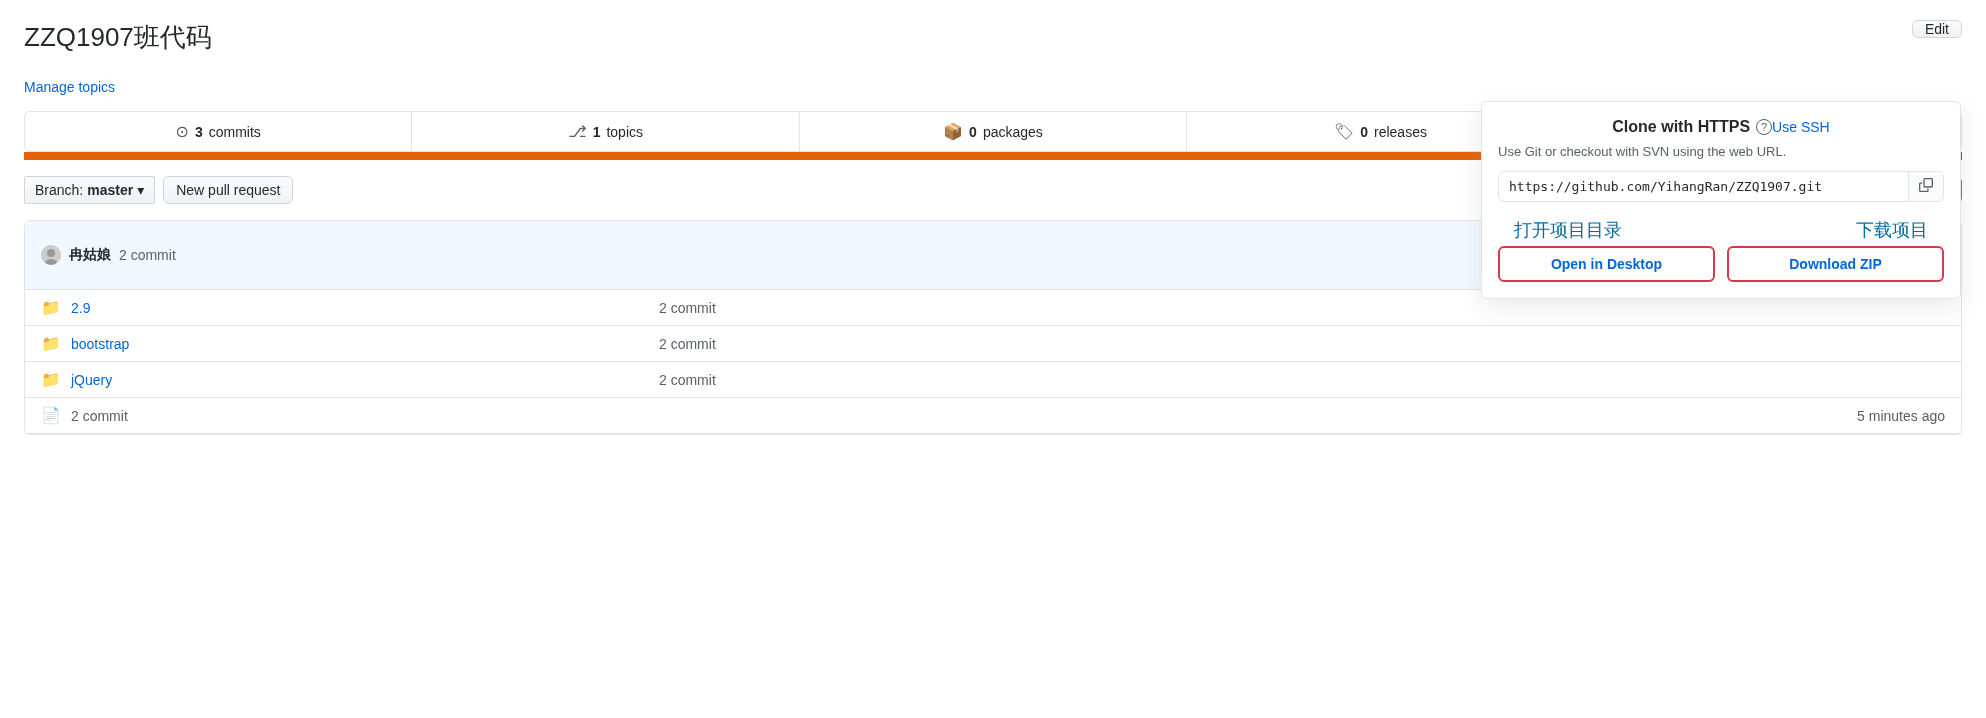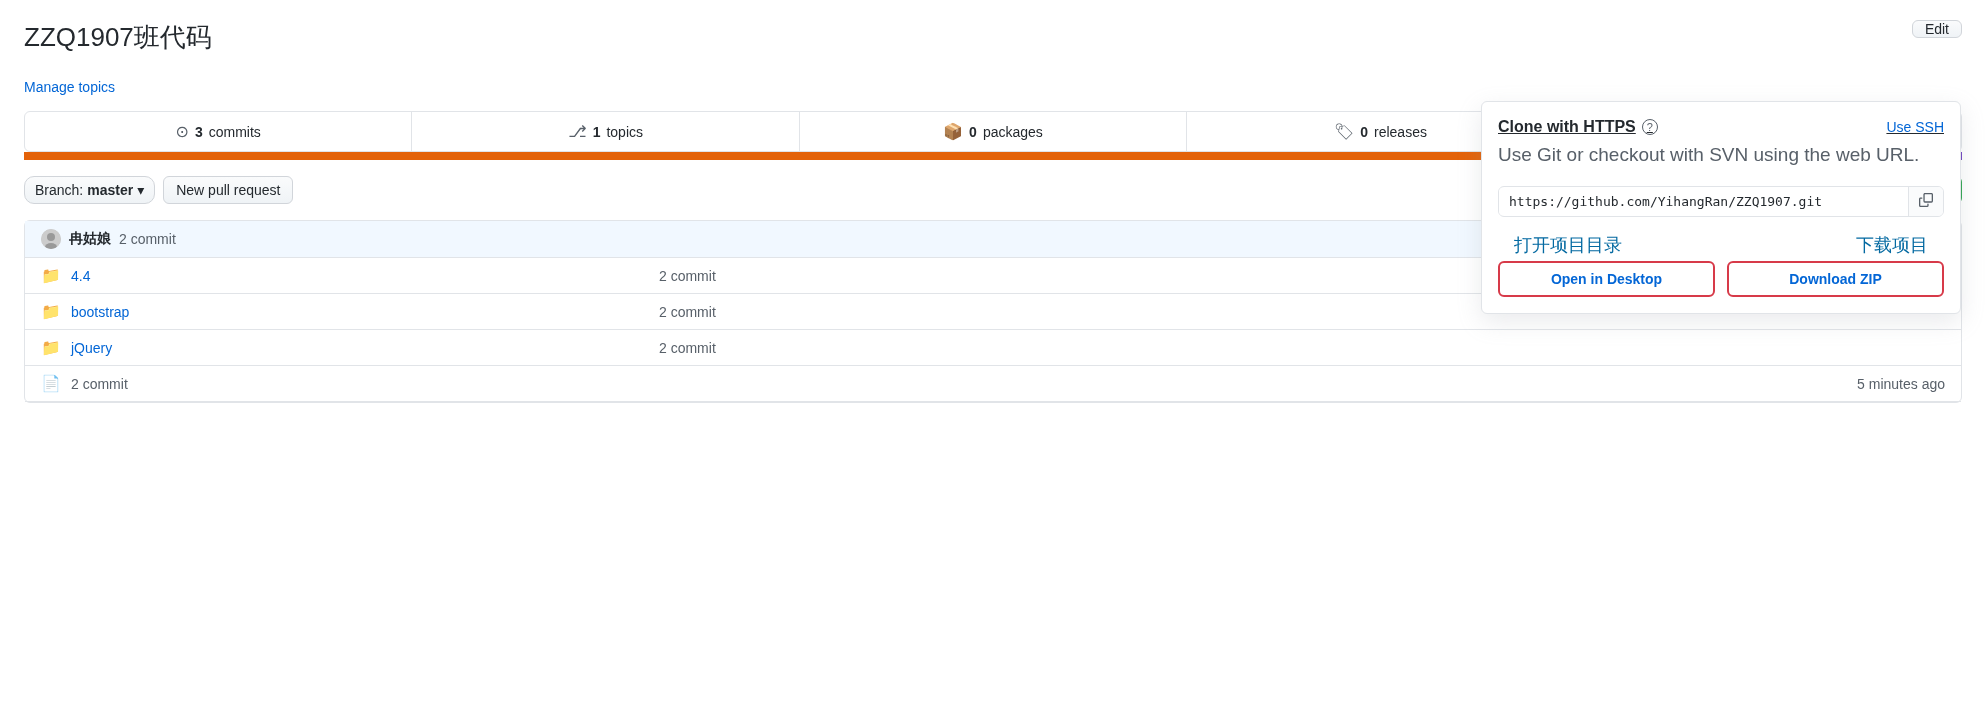--- a/index.html
+++ b/index.html
@@ -108,21 +108,21 @@
     .action-right {
       display: flex;
       gap: 8px;
       align-items: center;
     }
     .branch-select {
       display: flex;
       align-items: center;
       padding: 5px 10px;
       border: 1px solid #d1d5da;
-      border-radius: 10px;
+      border-radius: 2px;
       background: linear-gradient(#fafbfc, #eff3f6);
       cursor: pointer;
       font-size: 14px;
       gap: 4px;
     }
     .branch-name { font-weight: 600; }
     .btn-default {
       padding: 5px 12px;
       font-size: 14px;
       border: 1px solid #d1d5da;
@@ -151,21 +151,21 @@
       border: 1px solid #e1e4e8;
       border-radius: 6px;
       overflow: visible;
       position: relative;
     }
     .file-table-header {
       display: flex;
       align-items: center;
       background: #f1f8ff;
       border-bottom: 1px solid #e1e4e8;
-      padding: 8px 16px;
+      padding: 24px 16px;
       gap: 10px;
     }
     .commit-author-avatar {
       width: 20px;
       height: 20px;
       border-radius: 50%;
       background: #ccc;
       display: flex;
       align-items: center;
       justify-content: center;
@@ -224,39 +224,38 @@
       width: 480px;
       background: #fff;
       border: 1px solid #e1e4e8;
       border-radius: 6px;
       box-shadow: 0 8px 24px rgba(149,157,165,0.2);
       z-index: 100;
       padding: 16px;
     }
     .clone-panel-header {
       display: flex;
-      justify-content: space-between;
+      justify-content: center;
       align-items: center;
       margin-bottom: 8px;
-      text-decoration: underline;
     }
     .clone-title {
       font-weight: 600;
       font-size: 16px;
     }
     .use-ssh-link {
       color: #0366d6;
       cursor: pointer;
       font-size: 14px;
       text-decoration: none;
     }
     .clone-description {
       color: #586069;
-      font-size: 19px;
-      margin-bottom: 20px;
+      font-size: 13px;
+      margin-bottom: 12px;
     }
     .clone-url-row {
       display: flex;
       align-items: center;
       border: 1px solid #e1e4e8;
       border-radius: 6px;
       overflow: hidden;
       margin-bottom: 12px;
       justify-content: space-between;
     }
@@ -384,21 +383,21 @@
             <ellipse cx="10" cy="18" rx="6" ry="4" fill="#999"></ellipse>
           </svg>
         </div>
         <span class="commit-author-name">冉姑娘</span>
         <span class="commit-count-label">2 commit</span>
       </div>
     </div>
 
     <div class="file-row">
       <span class="file-icon">📁</span>
-      <a class="file-name">4.4</a>
+      <a class="file-name">2.9</a>
       <span class="file-commit">2 commit</span>
       <span class="file-time"></span>
     </div>
     <div class="file-row">
       <span class="file-icon">📁</span>
       <a class="file-name">bootstrap</a>
       <span class="file-commit">2 commit</span>
       <span class="file-time"></span>
     </div>
     <div class="file-row">

